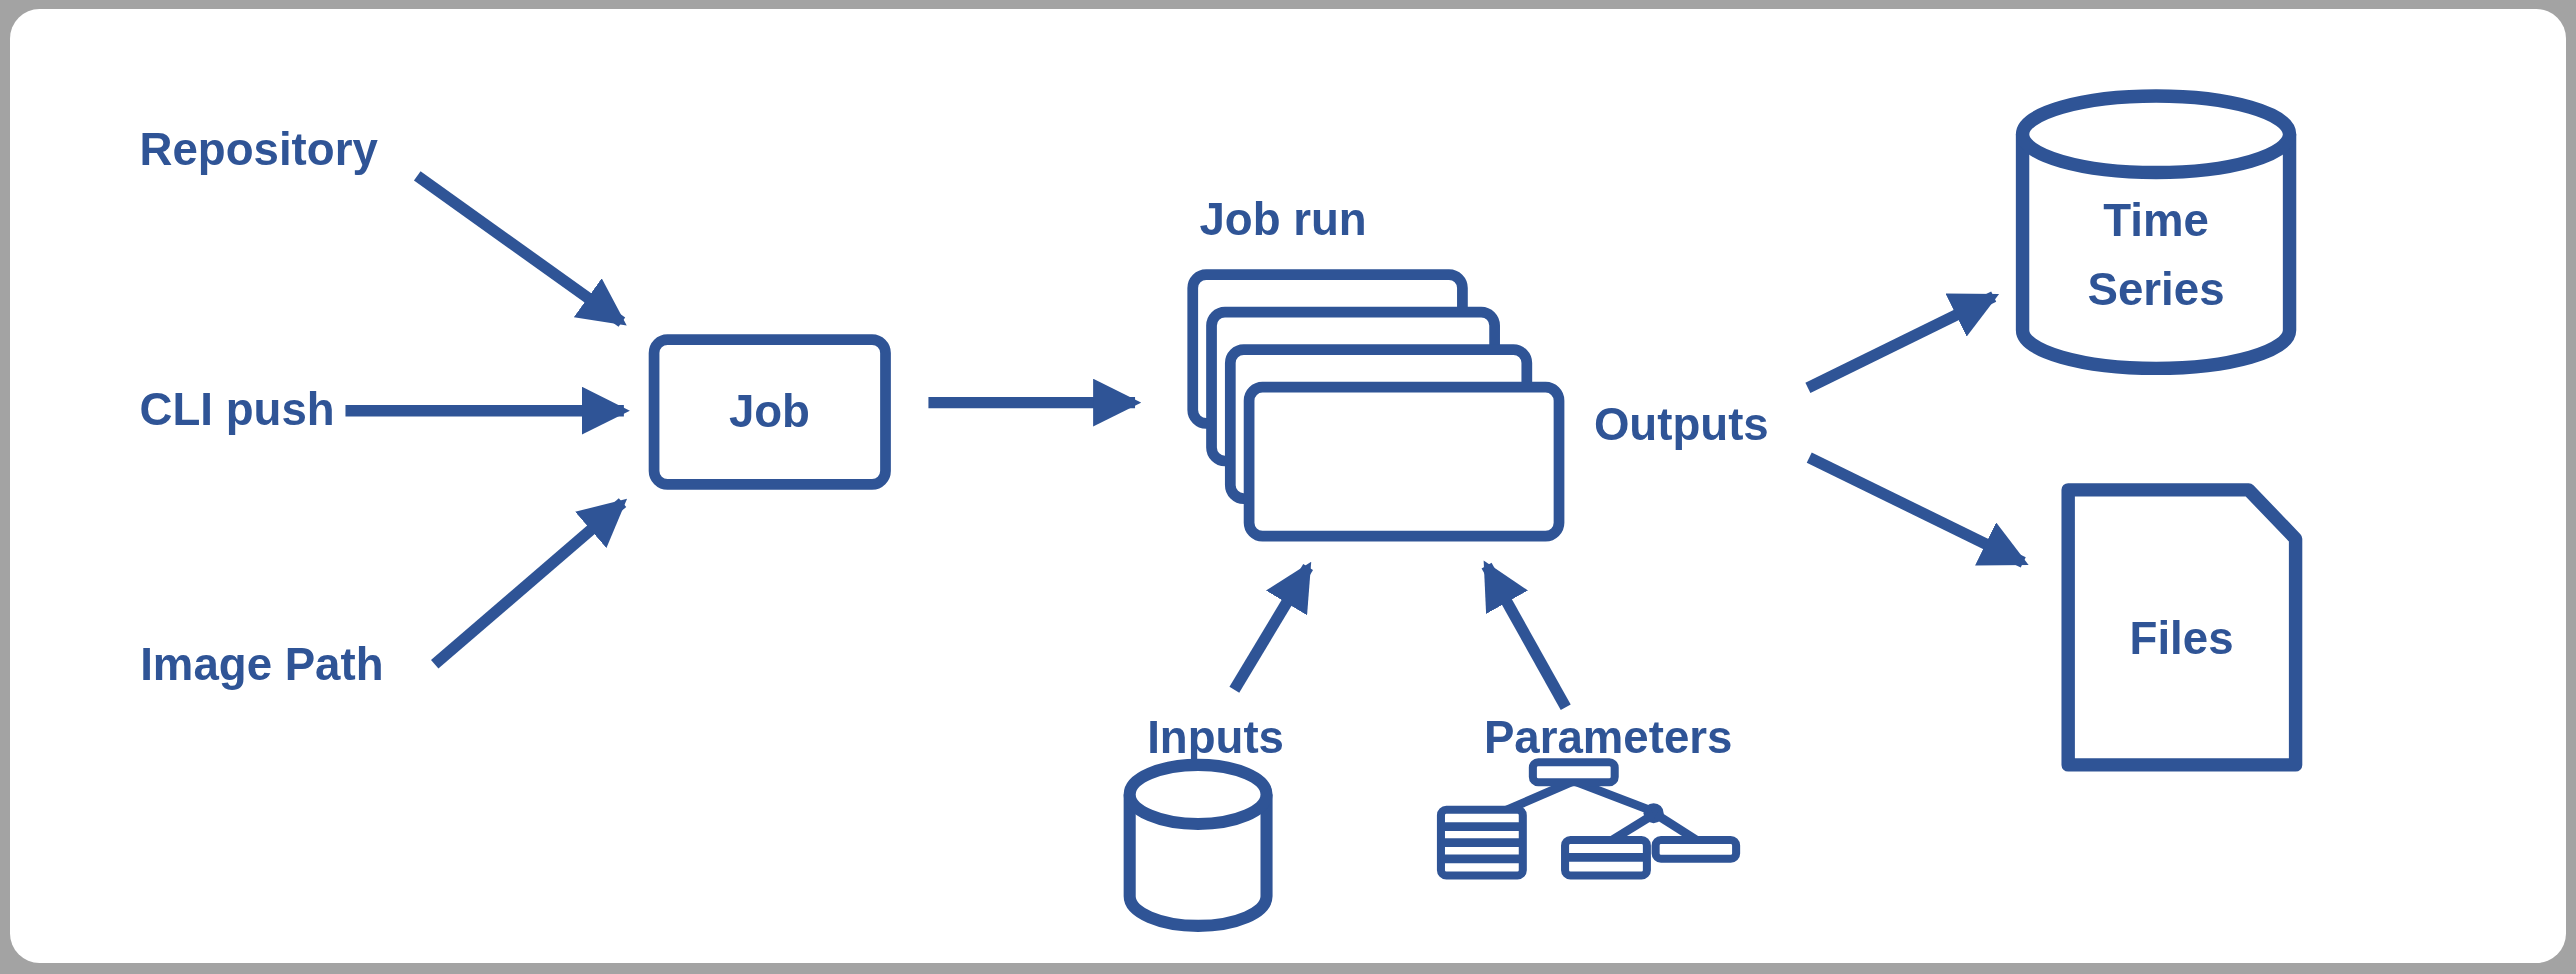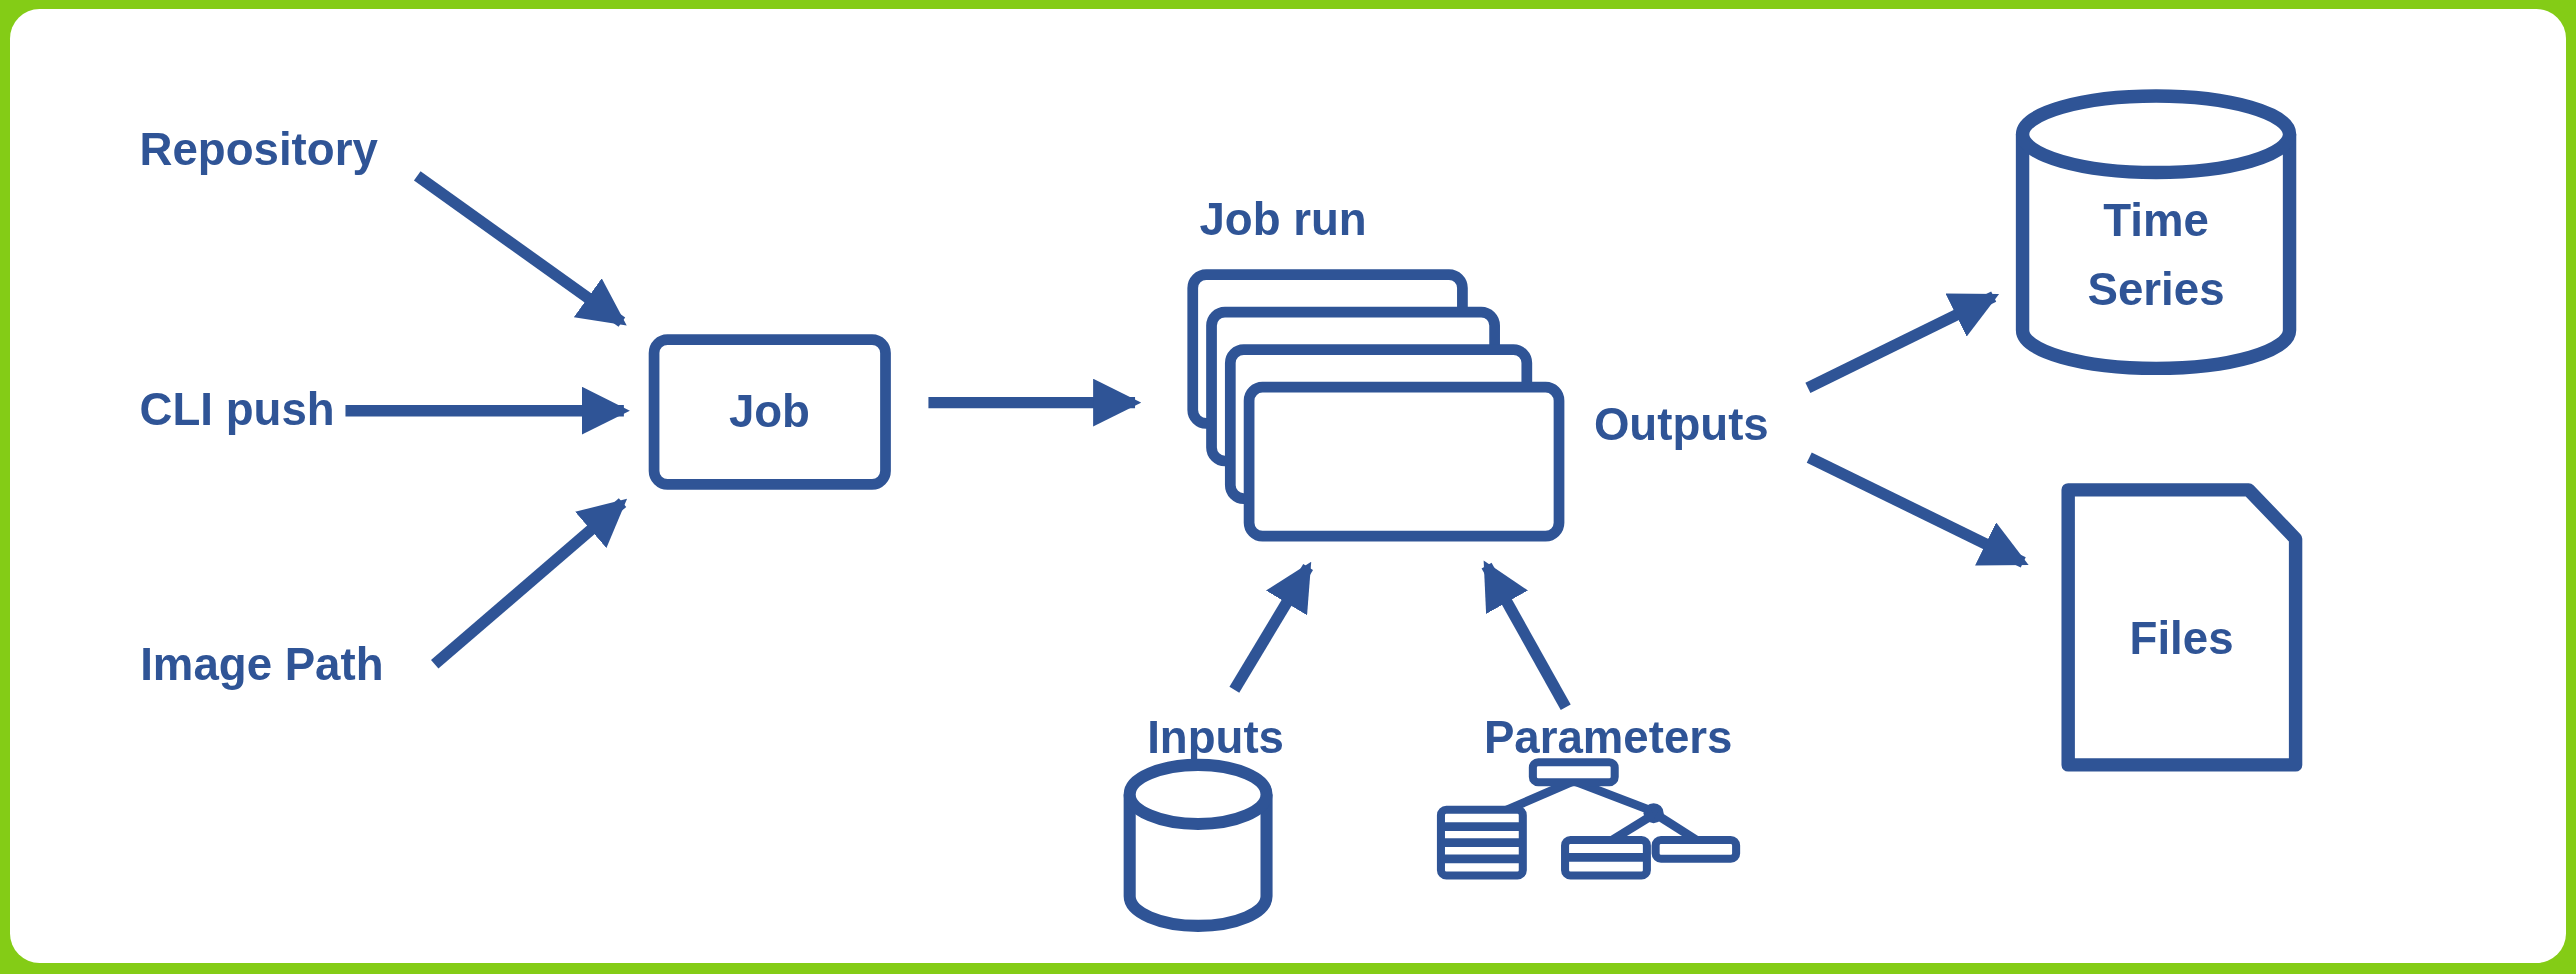--- a/index.html
+++ b/index.html
@@ -1,16 +1,16 @@
 <!DOCTYPE html>
 <html style="font-size:10.7px"><head>
 <meta charset="utf-8">
 <style>
   html,body{margin:0;padding:0;background:#2F5496;}
-  .frame{position:relative;width:2576px;height:975px;background:#84cc16;overflow:hidden;}
+  .frame{position:relative;width:2576px;height:975px;background:#a3a3a3;overflow:hidden;}
   .canvas{position:absolute;left:10px;top:9.4px;right:10px;bottom:12px;background:#ffffff;border-radius:29.5px;}
   svg.diagram{position:absolute;left:0;top:0;width:2576px;height:975px;}
   .shape{fill:#ffffff;stroke:#2F5496;}
   .lbl{fill:#2F5496;font-family:"Liberation Sans",sans-serif;font-weight:700;font-size:68px;}
   .edge{stroke:#2F5496;stroke-width:17;fill:none;}
   .thin{stroke:#2F5496;stroke-width:13;fill:none;}
   .solid{fill:#2F5496;stroke:none;}
 </style>
 </head>
 <body>

